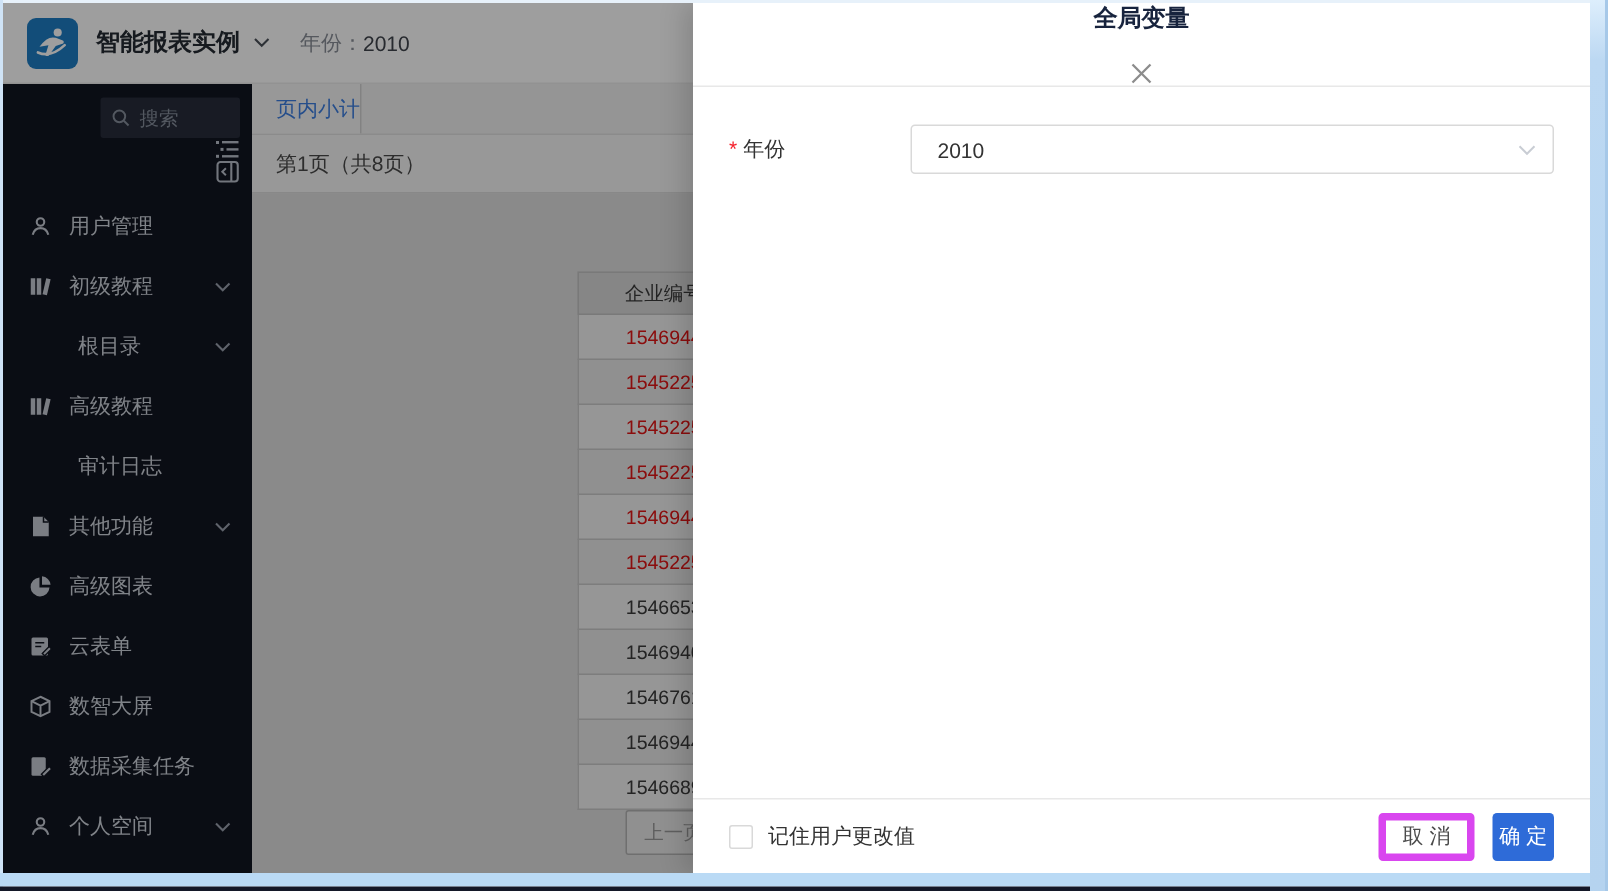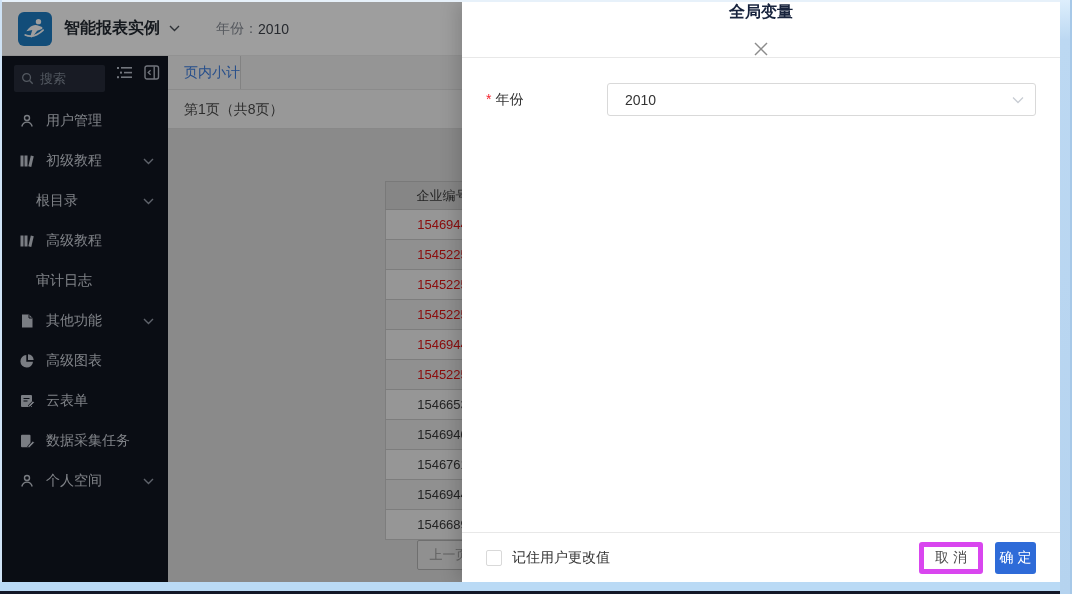--- a/index.html
+++ b/index.html
@@ -18,35 +18,35 @@
   .frame-bottomline{ position:absolute; left:0; bottom:0; width:100%; height:3px; background:#141828; z-index:40; }
 
   .viewport { position:absolute; left:2px; top:2px; width:1058px; height:580px; overflow:hidden; background:#b91c1c; }
 
   
   .app-header { height:54px; background:#fff; border-bottom:1px solid #ececec; display:flex; align-items:center; padding-left:16px; }
   .logo { width:34px; height:34px; border-radius:6px; background:var(--logo-blue,#1d7dc4); display:flex; align-items:center; justify-content:center; flex:none; }
   .title-wrap { display:flex; align-items:center; }
   .app-title { margin-left:12px; font-size:16px; font-weight:bold; color:#252b33; }
   .title-chevron { margin-left:9px; display:flex; }
-  .header-param { margin-left:36px; font-size:14px; color:#8a8f98;text-align:center; }
+  .header-param { margin-left:20px; font-size:14px; color:#8a8f98;text-align:center; }
   .header-param-value { font-size:14px; color:#3f444c; }
 
   .app-body { display:flex; height:526px; }
 
   
   .sidebar { width:166px; background:#111521; flex:none; overflow:hidden; }
-  .search-row { display:flex; align-items:flex-start; padding:9px 8px 6px 12px; }
+  .search-row { display:flex; align-items:flex-end; padding:9px 8px 6px 12px;flex-direction:column; }
   .search-box { width:93px; height:27px; background:#272d3a; border-radius:2px; display:flex; align-items:center; padding:0 7px; }
   .search-box input { width:58px; background:transparent; border:none; outline:none; font-size:13px; color:#aeb5c1; margin-left:6px; font-family:inherit; }
   .search-box input::placeholder { color:#868e9c; }
   .side-icon-btn { margin-left:11px; display:flex; }
   .nav { margin-top:3px; }
   .nav-item { height:40px; display:flex; align-items:center; padding:0 14px 0 17px; color:#ced3db; font-size:14px; }
-  .nav-item.indent { padding-left:34px; }
+  .nav-item.indent { padding-left:50px; }
   .nav-icon { width:16px; height:16px; margin-right:11px; display:flex; flex:none; }
   .nav-label { white-space:nowrap; }
   .nav-spacer { flex:1; }
   .nav-chevron { display:flex; }
 
   
   .content { flex:1; display:flex; flex-direction:column; background:#dfdfdf; min-width:0; }
   .tabbar { height:34px; background:#f0f0f0; display:flex; border-bottom:1px solid #e0e0e0; flex:none; }
   .tab { height:33px; line-height:33px; padding-left:16px; font-size:14px; color:#3c3c3c;
          background:#e3e3e3; border-right:1px solid #d2d2d2; }
@@ -264,20 +264,35 @@
               </span>
               <span class="nav-label">云表单</span>
               <span class="nav-spacer"></span>
               <span class="nav-chevron" style="visibility: hidden;">
                 <svg width="11" height="7" viewBox="0 0 11 7">
                   <polyline points="1,1 5.5,5.5 10,1" fill="none" stroke="#99a0ad" stroke-width="1.4"></polyline>
                 </svg>
               </span>
             </div>
 
+            <div class="nav-item">
+              <span class="nav-icon">
+                <svg width="16" height="16" viewBox="0 0 16 16">
+                  <path d="M8 1.5l6 2.9v7.2l-6 2.9-6-2.9V4.4z" fill="none" stroke="#c5cad3" stroke-width="1.3"></path>
+                  <path d="M2 4.4l6 3 6-3M8 7.4v7" fill="none" stroke="#c5cad3" stroke-width="1.3"></path>
+                </svg>
+              </span>
+              <span class="nav-label">数智大屏</span>
+              <span class="nav-spacer"></span>
+              <span class="nav-chevron" style="visibility: hidden;">
+                <svg width="11" height="7" viewBox="0 0 11 7">
+                  <polyline points="1,1 5.5,5.5 10,1" fill="none" stroke="#99a0ad" stroke-width="1.4"></polyline>
+                </svg>
+              </span>
+            </div>
 
             <div class="nav-item">
               <span class="nav-icon">
                 <svg width="16" height="16" viewBox="0 0 16 16">
                   <rect x="2" y="1.8" width="9.5" height="12.4" rx="1" fill="#c5cad3"></rect>
                   <path d="M8.6 13.2l5.2-5.2 1.7 1.7-5.2 5.2z" fill="#c5cad3" stroke="#111521" stroke-width="0.9"></path>
                 </svg>
               </span>
               <span class="nav-label">数据采集任务</span>
               <span class="nav-spacer"></span>

